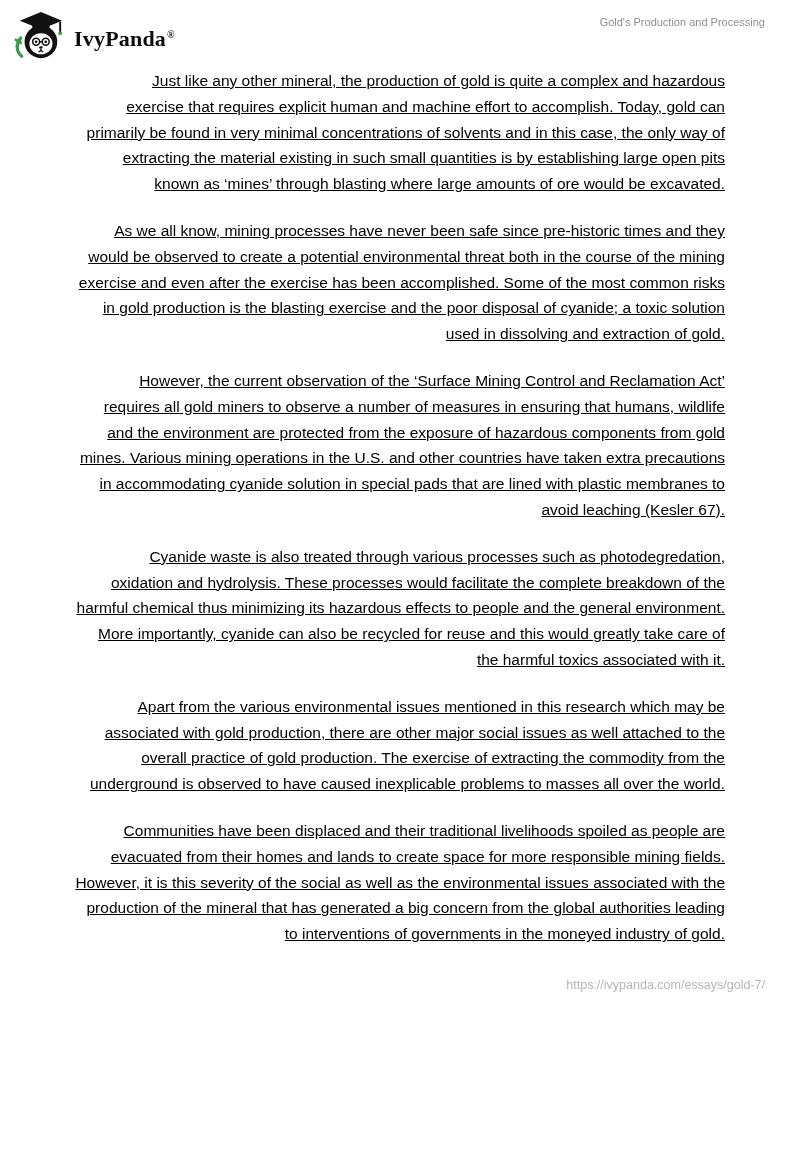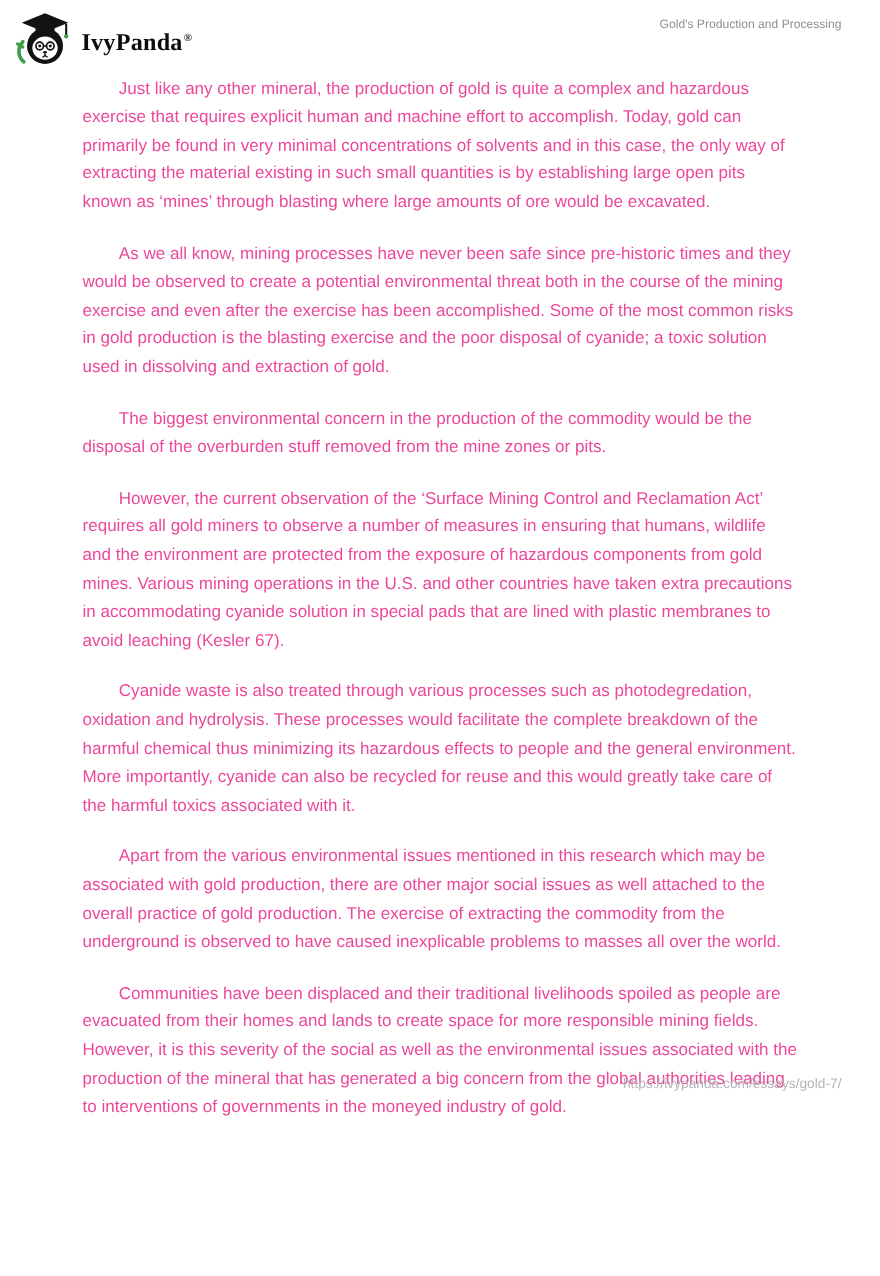--- a/index.html
+++ b/index.html
@@ -48,23 +48,24 @@
 
   
   .essay {
     padding: 10px 75px 0 75px;
     box-sizing: border-box;
   }
   .essay p {
     margin: 0 0 21px 0;
     font-size: 15.5px;
     line-height: 25.8px;
-    color: #ec4899;
+    color: #000000;
     text-indent: 33px;
-    text-align: left;
+    text-align: right;
+    text-decoration: underline;
   }
 
   
   .footer {
     position: absolute;
     right: 35px;
     bottom: 14px;
     font-size: 12.5px;
     color: #b5b5b5;
     text-decoration: none;
@@ -103,21 +104,20 @@
         </svg>
       </span>
       <span class="brand-text"><span>IvyPanda</span><span class="reg-mark">®</span></span>
     </div>
     <div class="doc-title">Gold's Production and Processing</div>
   </div>
 
   <div class="essay">
     <p>Just like any other mineral, the production of gold is quite a complex and hazardous exercise that requires explicit human and machine effort to accomplish. Today, gold can primarily be found in very minimal concentrations of solvents and in this case, the only way of extracting the material existing in such small quantities is by establishing large open pits known as ‘mines’ through blasting where large amounts of ore would be excavated.</p>
     <p>As we all know, mining processes have never been safe since pre-historic times and they would be observed to create a potential environmental threat both in the course of the mining exercise and even after the exercise has been accomplished. Some of the most common risks in gold production is the blasting exercise and the poor disposal of cyanide; a toxic solution used in dissolving and extraction of gold.</p>
-    <p>The biggest environmental concern in the production of the commodity would be the disposal of the overburden stuff removed from the mine zones or pits.</p>
     <p>However, the current observation of the ‘Surface Mining Control and Reclamation Act’ requires all gold miners to observe a number of measures in ensuring that humans, wildlife and the environment are protected from the exposure of hazardous components from gold mines. Various mining operations in the U.S. and other countries have taken extra precautions in accommodating cyanide solution in special pads that are lined with plastic membranes to avoid leaching (Kesler 67).</p>
     <p>Cyanide waste is also treated through various processes such as photodegredation, oxidation and hydrolysis. These processes would facilitate the complete breakdown of the harmful chemical thus minimizing its hazardous effects to people and the general environment. More importantly, cyanide can also be recycled for reuse and this would greatly take care of the harmful toxics associated with it.</p>
     <p>Apart from the various environmental issues mentioned in this research which may be associated with gold production, there are other major social issues as well attached to the overall practice of gold production. The exercise of extracting the commodity from the underground is observed to have caused inexplicable problems to masses all over the world.</p>
     <p>Communities have been displaced and their traditional livelihoods spoiled as people are evacuated from their homes and lands to create space for more responsible mining fields. However, it is this severity of the social as well as the environmental issues associated with the production of the mineral that has generated a big concern from the global authorities leading to interventions of governments in the moneyed industry of gold.</p>
   </div>
 
   <a class="footer" href="#">https://ivypanda.com/essays/gold-7/</a>
 
 </div>
 

